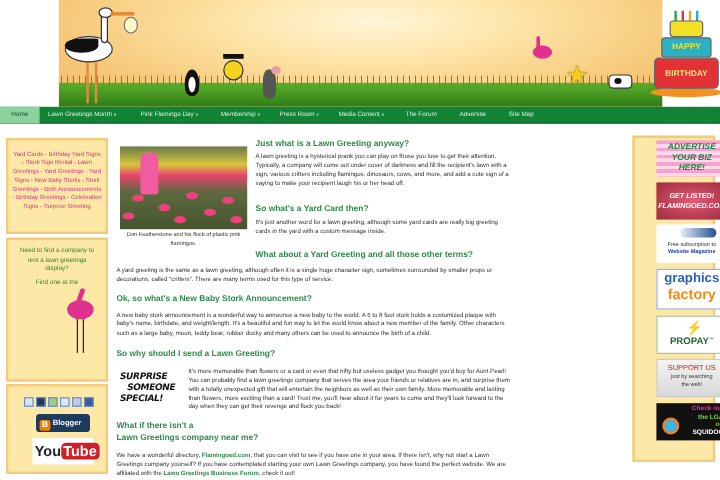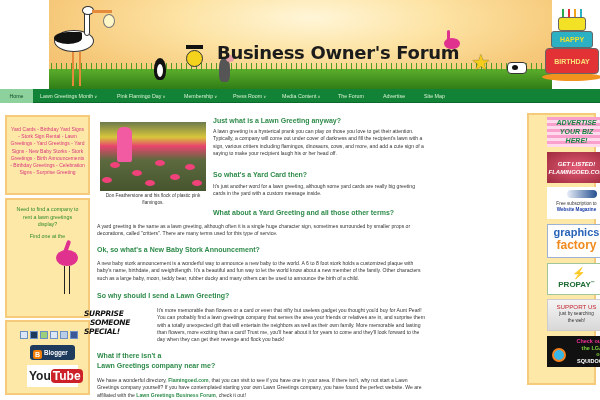--- a/index.html
+++ b/index.html
@@ -76,21 +76,21 @@
   .photo { position: absolute; left: 100px; top: 122px; width: 106px; height: 69px;
     background: linear-gradient(#6c7a4c 0%, #d8c63b 22%, #e8446d 35%, #5d6a3f 55%, #46552e 100%); }
   .photo .pf { position: absolute; width: 10px; height: 6px; background: #f0427a; border-radius: 50%; }
   .photo .person { position: absolute; left: 17px; top: 5px; width: 15px; height: 35px; background: #f25aa2; border-radius: 6px 6px 2px 2px; }
   .caption { position: absolute; left: 100px; top: 193px; width: 106px; text-align: center; font-size: 4.7px; line-height: 6.5px; color: #333; }
 
   .h { position: absolute; color: #2e8b4a; font-weight: bold; font-size: 7px; white-space: nowrap; }
   .p { position: absolute; font-size: 5.1px; line-height: 7.3px; color: #333; }
   .p b, .p .link { color: #2e8b4a; font-weight: bold; }
 
-  .surprise { position: absolute; left: 84px; top: 309px; width: 56px; height: 40px; font-family: "DejaVu Sans", sans-serif; font-weight: bold;
+  .surprise { position: absolute; left: 100px; top: 309px; width: 56px; height: 40px; font-family: "DejaVu Sans", sans-serif; font-weight: bold;
     font-size: 7.5px; line-height: 9px; color: #111; font-style: italic; letter-spacing: -0.3px; }
 
   
   .rbox { left: 527px; top: 113px; width: 69px; height: 272px; }
   .ad { position: absolute; left: 18px; width: 59px; }
   .ad-adv { top: 2px; height: 30px; background: repeating-linear-gradient(#f9a0cc 0 3px, #ffd9ec 3px 6px); color: #188442; font-weight: bold; font-style: italic;
     font-size: 7px; text-align: center; line-height: 9px; padding-top: 1px; }
   .ad-listed { top: 37px; height: 31px; background: radial-gradient(#e25a74, #9e2b3e); color: #fff; font-weight: bold; font-style: italic; font-size: 6px; text-align: center; line-height: 8px; padding-top: 8px; }
   .ad-web { top: 72px; height: 32px; background: #fff; text-align: center; font-size: 4.6px; color: #333; padding-top: 14px; line-height: 6px; }
   .ad-web .mag { color: #1a3ca8; font-weight: bold; }
@@ -121,21 +121,20 @@
   <div class="stork-head"></div>
   <div class="stork-beak"></div>
   <div class="stork-bundle"></div>
 
   <div class="penguin"></div>
   <div class="smiley-cap"></div>
   <div class="smiley"></div>
   <div class="vulture"></div>
   <div class="vulture-head"></div>
 
-  <div class="title-2">Business Owner's Forum</div>
 
   <div class="flamingo-neck"></div>
   <div class="flamingo-b"></div>
   <div class="star">★</div>
   <div class="cow"></div>
 
 </div>
 
 <div class="cake">
   <div class="candle" style="left:17px;background:#2aa84a"></div>

